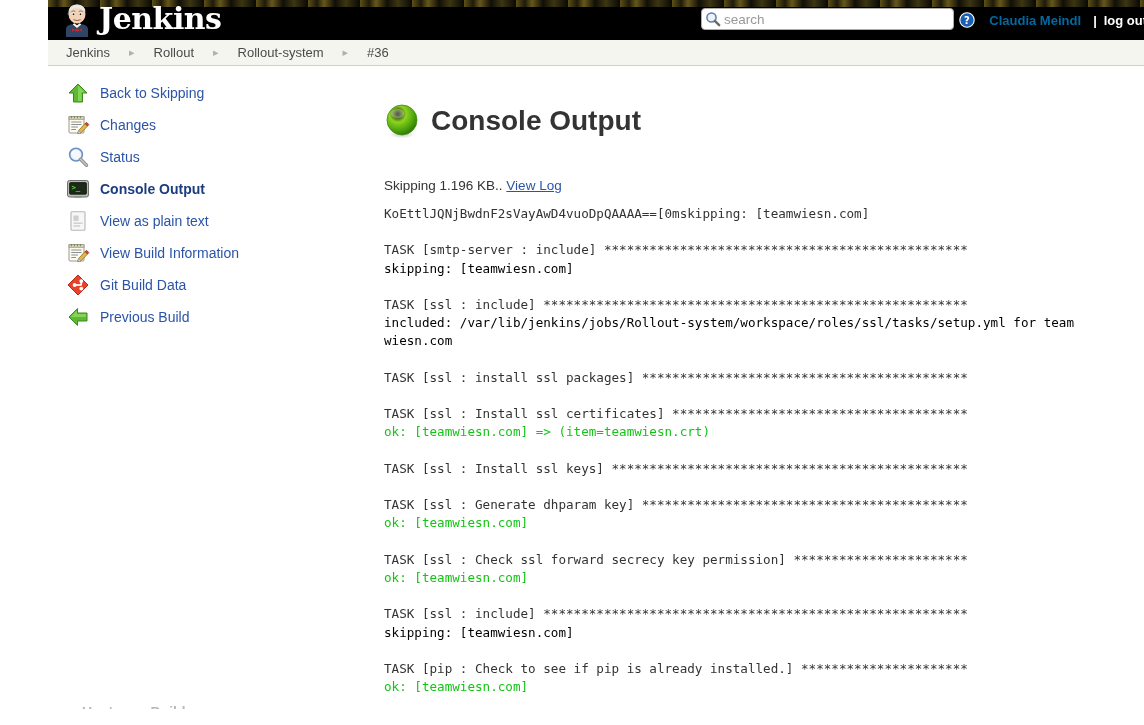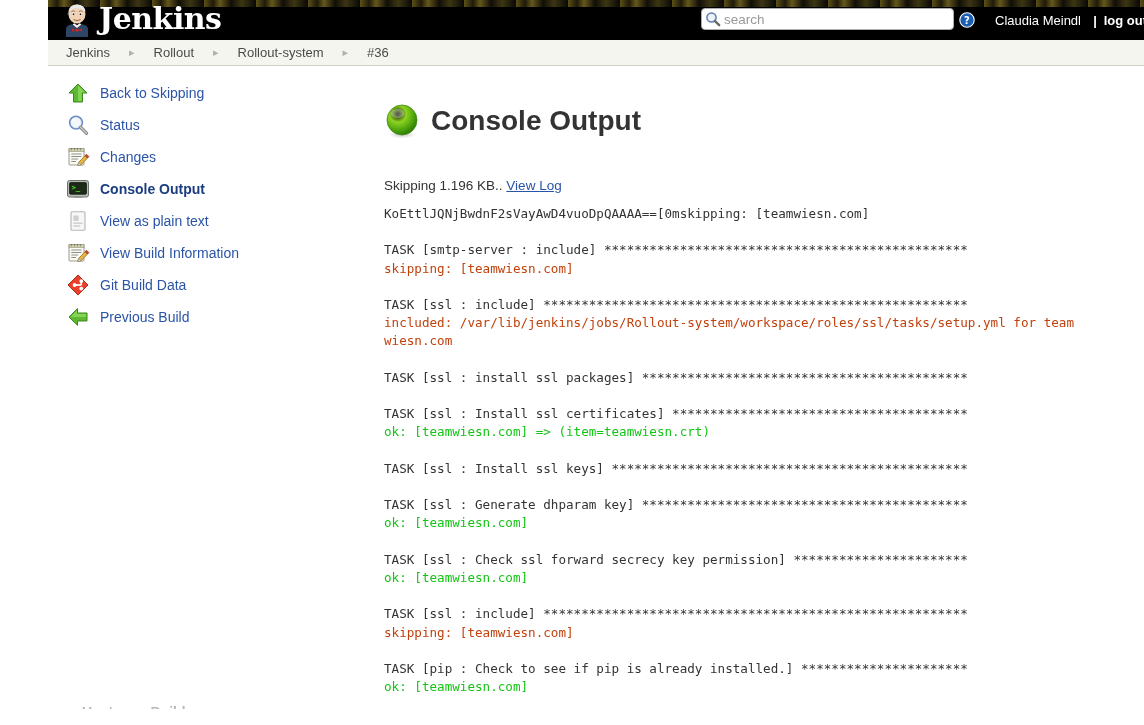--- a/index.html
+++ b/index.html
@@ -93,23 +93,23 @@
   #help-icon {
     position: absolute;
     left: 911px; top: 12px;
     width: 16px; height: 16px;
     cursor: pointer;
   }
 
   #user-name {
     position: absolute;
     right: 103px; top: 13px;
-    color: #ffffff;
+    color: #0369a1;
     font-size: 13px;
-    font-weight: normal;
+    font-weight: bold;
     white-space: nowrap;
     cursor: pointer;
   }
   #logout-sep {
     position: absolute;
     right: 87px; top: 13px;
     color: #ffffff;
     font-size: 13px;
     font-weight: bold;
   }
@@ -241,21 +241,21 @@
     font-family: "DejaVu Sans Mono", "Liberation Mono", monospace;
     font-size: 12.6px;
     line-height: 18.2px;
     white-space: pre-wrap;
     word-break: break-all;
     color: #333333;
     width: 690px;
   }
   .c-plain   { color: #333333; }
   .c-green   { color: #14c414; }
-  .c-teal    { color: #c2410c; }
+  .c-teal    { color: #000000; }
   .c-blank   { display: block; height: 18.2px; }
 
   
   #right-gutter {
     position: absolute;
     right: 0; top: 0;
     width: 8px; height: 725px;
     background: #e2e2e2;
   }
 </style>
@@ -324,46 +324,46 @@
       <a class="side-item">
         <svg class="side-icon" viewBox="0 0 24 24">
           <path d="M12 3 L21 12 L16.5 12 L16.5 21 L7.5 21 L7.5 12 L3 12Z" fill="#5eb832" stroke="#3c8a1d" stroke-width="1"></path>
           <path d="M12 4.6 L19 11.3 L15.6 11.3 L15.6 20 L12 20Z" fill="#84d455"></path>
         </svg>
         <span class="side-label">Back to Skipping</span>
       </a>
 
       <a class="side-item">
         <svg class="side-icon" viewBox="0 0 24 24">
-          <circle cx="10" cy="9.6" r="6.4" fill="#e3ecf7" stroke="#6d8fc4" stroke-width="1.6"></circle>
-          <circle cx="10" cy="9.6" r="4.6" fill="#f4f8fd"></circle>
-          <path d="M9 5.6 A4.4 4.4 0 0 0 6 9" stroke="#ffffff" stroke-width="1.4" fill="none"></path>
-          <line x1="14.6" y1="14.3" x2="20.5" y2="20.3" stroke="#8d8d8d" stroke-width="3.4" stroke-linecap="round"></line>
-          <line x1="14.6" y1="14.3" x2="20.5" y2="20.3" stroke="#c9c9c9" stroke-width="1.4" stroke-linecap="round"></line>
-        </svg>
-        <span class="side-label">Status</span>
-      </a>
-
-      <a class="side-item">
-        <svg class="side-icon" viewBox="0 0 24 24">
           <rect x="3" y="3.5" width="15" height="16.5" rx="1" fill="#fbfbf4" stroke="#9a9a8a" stroke-width="1"></rect>
           <rect x="3" y="3.5" width="15" height="2.8" fill="#d8d5a8" stroke="#9a9a8a" stroke-width="0.8"></rect>
           <line x1="5.4" y1="3" x2="5.4" y2="5.2" stroke="#7a7a6a" stroke-width="1"></line>
           <line x1="8.4" y1="3" x2="8.4" y2="5.2" stroke="#7a7a6a" stroke-width="1"></line>
           <line x1="11.4" y1="3" x2="11.4" y2="5.2" stroke="#7a7a6a" stroke-width="1"></line>
           <line x1="14.4" y1="3" x2="14.4" y2="5.2" stroke="#7a7a6a" stroke-width="1"></line>
           <line x1="5.3" y1="9" x2="15.5" y2="9" stroke="#8e8e8e" stroke-width="1"></line>
           <line x1="5.3" y1="11.5" x2="15.5" y2="11.5" stroke="#8e8e8e" stroke-width="1"></line>
           <line x1="5.3" y1="14" x2="12" y2="14" stroke="#8e8e8e" stroke-width="1"></line>
           <line x1="5.3" y1="16.5" x2="10" y2="16.5" stroke="#8e8e8e" stroke-width="1"></line>
           <path d="M12.5 17.5 L19.2 10.6 L21.6 13 L14.9 19.9 L11.9 20.6Z" fill="#e8b44a" stroke="#9a7a22" stroke-width="0.9"></path>
           <path d="M19.2 10.6 L21.6 13 L22.8 11.6 L20.5 9.3Z" fill="#d64a3c" stroke="#8a2a20" stroke-width="0.8"></path>
           <path d="M11.9 20.6 L12.5 17.6 L14.9 19.9Z" fill="#f2f2e0" stroke="#8a8a7a" stroke-width="0.7"></path>
         </svg>
         <span class="side-label">Changes</span>
+      </a>
+
+      <a class="side-item">
+        <svg class="side-icon" viewBox="0 0 24 24">
+          <circle cx="10" cy="9.6" r="6.4" fill="#e3ecf7" stroke="#6d8fc4" stroke-width="1.6"></circle>
+          <circle cx="10" cy="9.6" r="4.6" fill="#f4f8fd"></circle>
+          <path d="M9 5.6 A4.4 4.4 0 0 0 6 9" stroke="#ffffff" stroke-width="1.4" fill="none"></path>
+          <line x1="14.6" y1="14.3" x2="20.5" y2="20.3" stroke="#8d8d8d" stroke-width="3.4" stroke-linecap="round"></line>
+          <line x1="14.6" y1="14.3" x2="20.5" y2="20.3" stroke="#c9c9c9" stroke-width="1.4" stroke-linecap="round"></line>
+        </svg>
+        <span class="side-label">Status</span>
       </a>
 
       <a class="side-item current">
         <svg class="side-icon" viewBox="0 0 24 24">
           <rect x="1.5" y="3.5" width="21" height="16.5" rx="2" fill="#b9bcb6" stroke="#6e716c" stroke-width="1"></rect>
           <rect x="3.6" y="5.6" width="16.8" height="11.6" rx="1" fill="#1d2a18" stroke="#0d140a" stroke-width="0.8"></rect>
           <text x="5.4" y="13.4" font-family="DejaVu Sans Mono, monospace" font-size="7.4" font-weight="bold" fill="#55e033">&gt;_</text>
           <rect x="8" y="19.3" width="8" height="1.4" fill="#8d908a"></rect>
         </svg>
         <span class="side-label">Console Output</span>

